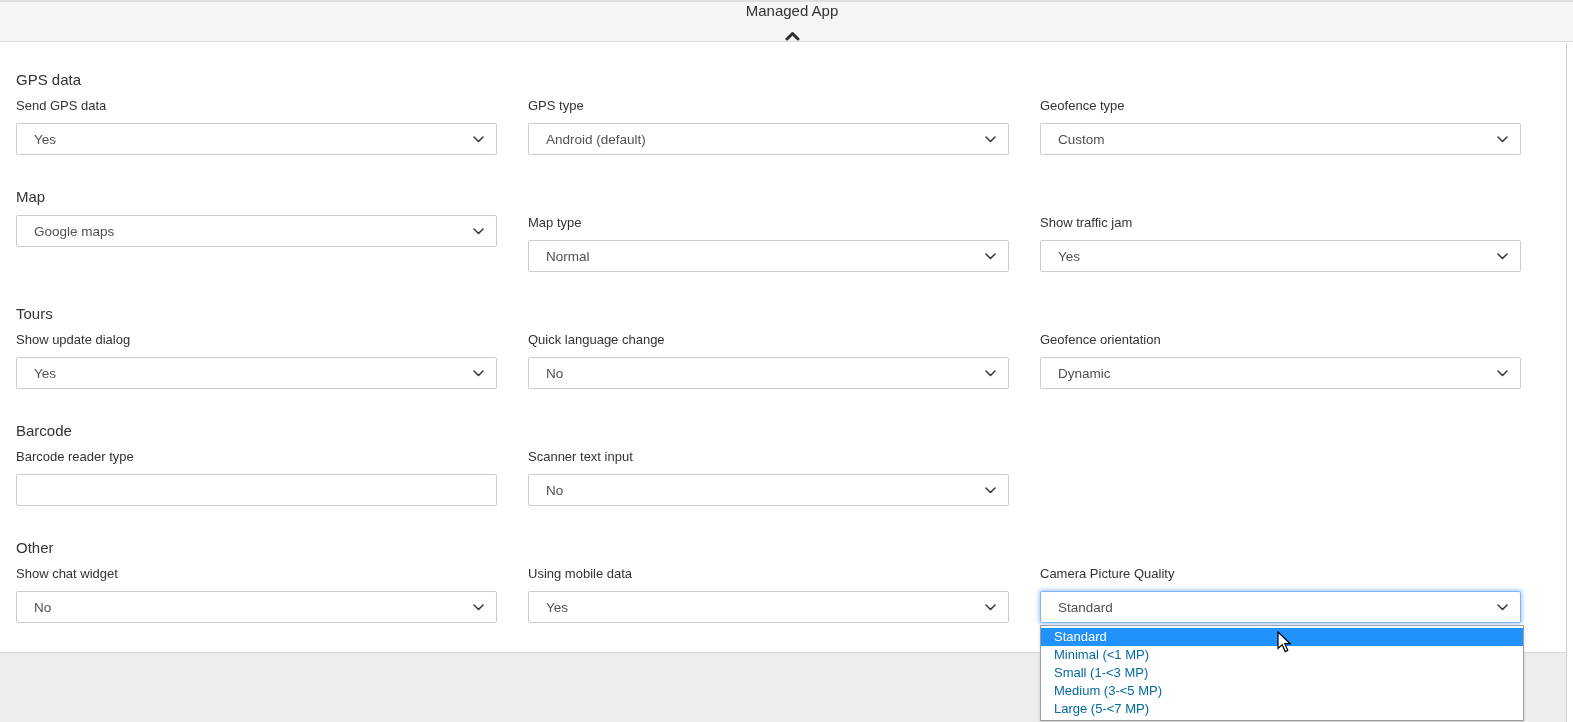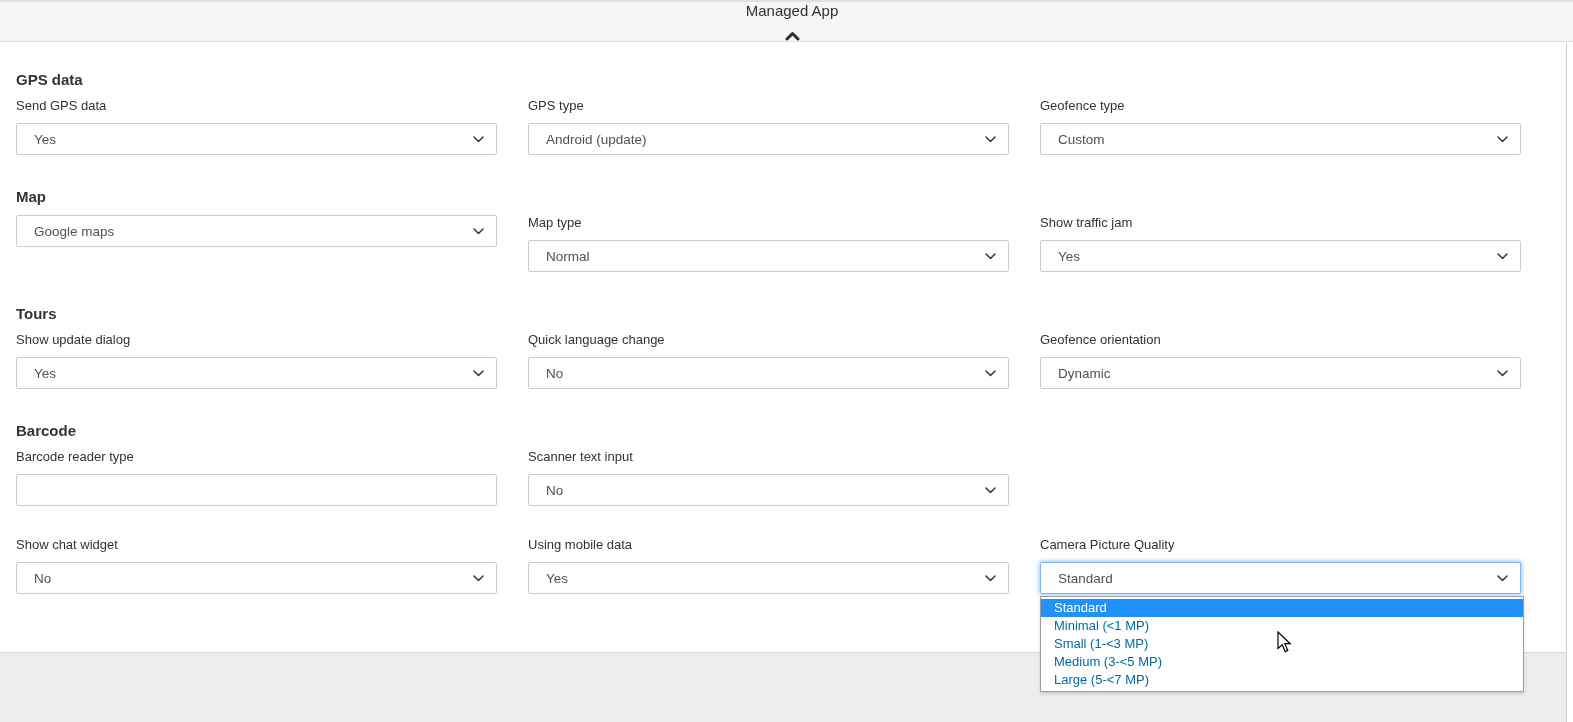--- a/index.html
+++ b/index.html
@@ -28,21 +28,21 @@
     flex-direction: column;
   }
   .panel-title { font-size: 15px; color: #333333; }
   .collapse-btn { display: flex; align-items: center; cursor: pointer; }
   .panel-body {
     height: 610px;
     padding: 27px 0 0 16px;
   }
   .section { margin-bottom: 31px; }
   .section-title {
-    font-size: 15px; font-weight: bold; color: #333333;
+    font-size: 15px; font-weight: normal; color: #333333;
     line-height: 22px; margin-bottom: 7px;
   }
   .fields-grid {
     display: grid;
     grid-template-columns: 481px 481px 481px;
     column-gap: 31px;
   }
   .field { position: relative; }
   .field-label {
     font-size: 13px; font-weight: normal; color: #333333;
@@ -123,21 +123,21 @@
             <div class="select">
               <span class="select-value">Yes</span>
               <svg class="chev" width="11" height="7" viewBox="0 0 11 7">
                 <polyline points="1,1 5.5,5.5 10,1" fill="none" stroke="#3c3c3c" stroke-width="1.6" stroke-linecap="round" stroke-linejoin="round"></polyline>
               </svg>
             </div>
           </div>
           <div class="field">
             <div class="field-label">GPS type</div>
             <div class="select">
-              <span class="select-value">Android (update)</span>
+              <span class="select-value">Android (default)</span>
               <svg class="chev" width="11" height="7" viewBox="0 0 11 7">
                 <polyline points="1,1 5.5,5.5 10,1" fill="none" stroke="#3c3c3c" stroke-width="1.6" stroke-linecap="round" stroke-linejoin="round"></polyline>
               </svg>
             </div>
           </div>
           <div class="field">
             <div class="field-label">Geofence type</div>
             <div class="select">
               <span class="select-value">Custom</span>
               <svg class="chev" width="11" height="7" viewBox="0 0 11 7">
@@ -219,20 +219,21 @@
             <div class="select">
               <span class="select-value">No</span>
               <svg class="chev" width="11" height="7" viewBox="0 0 11 7">
                 <polyline points="1,1 5.5,5.5 10,1" fill="none" stroke="#3c3c3c" stroke-width="1.6" stroke-linecap="round" stroke-linejoin="round"></polyline>
               </svg>
             </div>
           </div>
         </div>
       </div>
       <div class="section">
+        <div class="section-title">Other</div>
         <div class="fields-grid">
           <div class="field">
             <div class="field-label">Show chat widget</div>
             <div class="select">
               <span class="select-value">No</span>
               <svg class="chev" width="11" height="7" viewBox="0 0 11 7">
                 <polyline points="1,1 5.5,5.5 10,1" fill="none" stroke="#3c3c3c" stroke-width="1.6" stroke-linecap="round" stroke-linejoin="round"></polyline>
               </svg>
             </div>
           </div>

